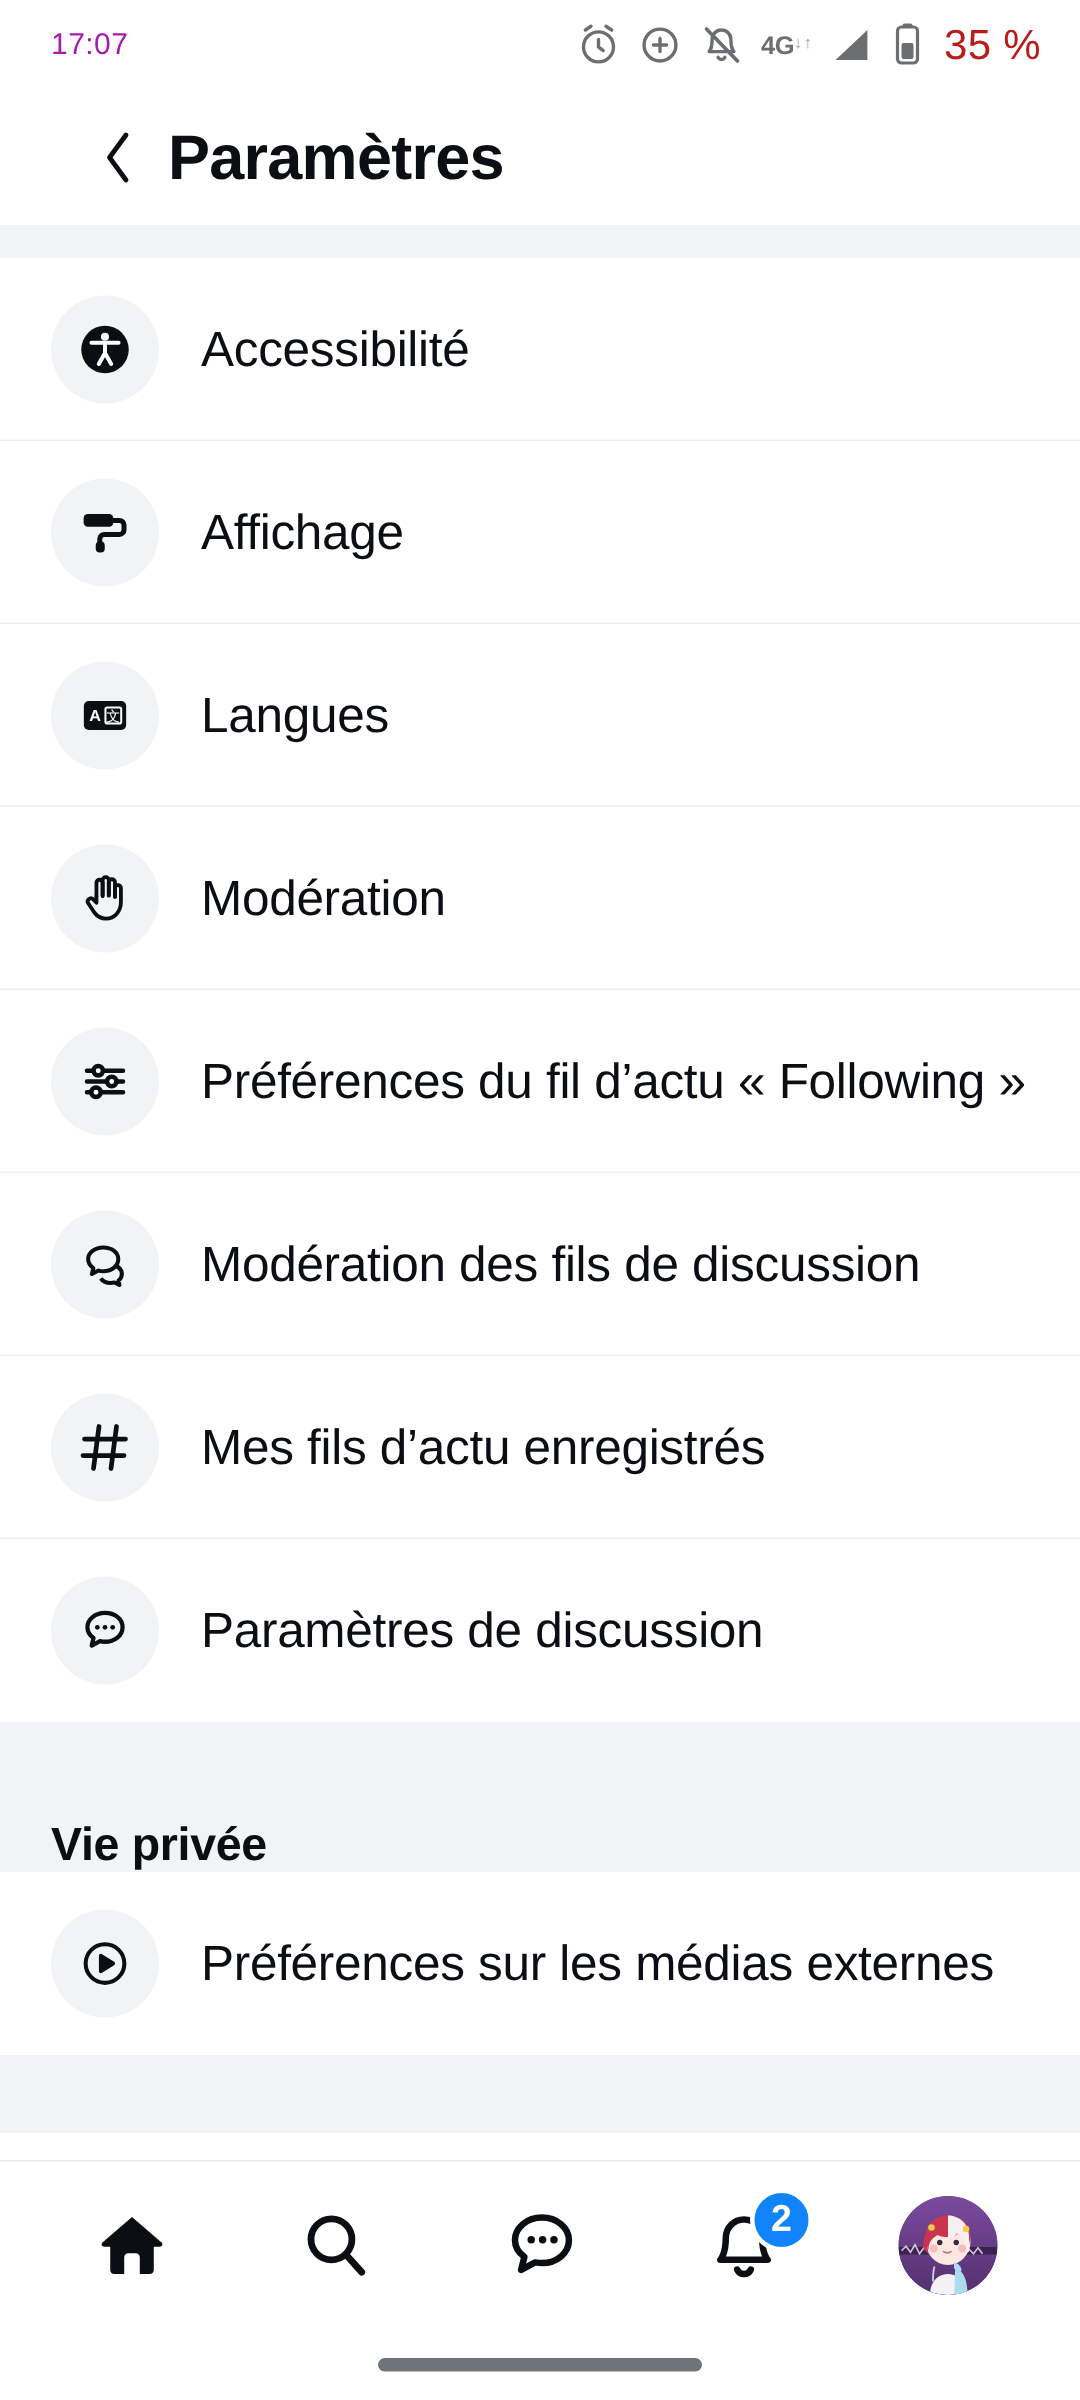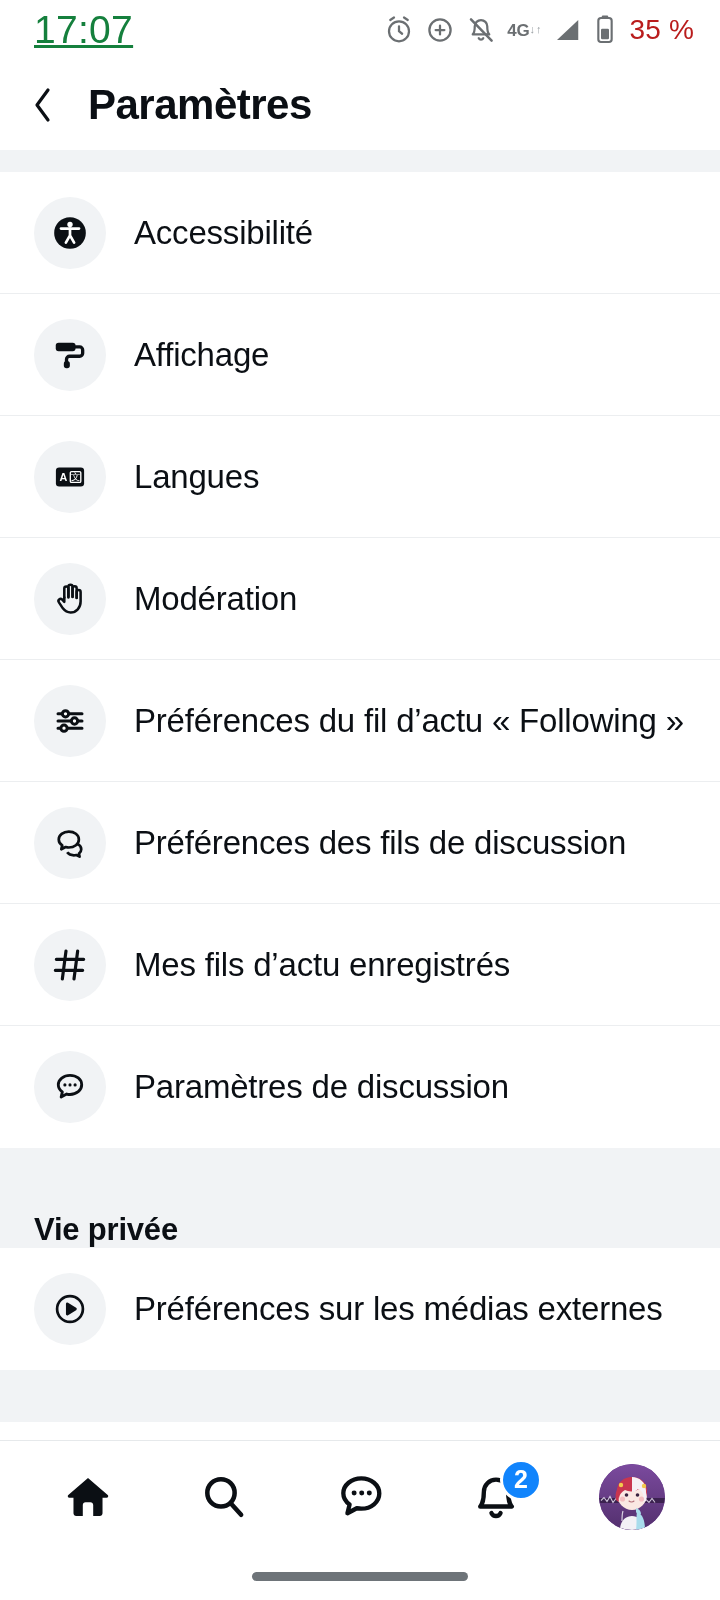--- a/index.html
+++ b/index.html
@@ -27,25 +27,24 @@
   .statusbar {
     height: 60px;
     flex: 0 0 60px;
     display: flex;
     align-items: center;
     justify-content: space-between;
     padding: 0 26px 0 34px;
     background: #ffffff;
   }
   .status-time {
-    font-size: 39px;
-    color: #15803d;
+    font-size: 20px;
+    color: #a21caf;
     letter-spacing: 0.3px;
     font-family: "Liberation Sans", sans-serif;
-    text-decoration: underline;
   }
   .status-right {
     display: flex;
     align-items: center;
     gap: 11px;
   }
   .status-right svg { display: block; }
   .net-label {
     display: flex;
     flex-direction: row;
@@ -73,21 +72,22 @@
     letter-spacing: 0.2px;
   }
 
   
   .appheader {
     flex: 0 0 90px;
     display: flex;
     align-items: center;
     padding: 0 0 0 26px;
     background: #ffffff;
-    gap: 28px;
+    gap: 16px;
+    margin-left: 36px;
   }
   .back-chevron {
     width: 34px;
     height: 46px;
     display: flex;
     align-items: center;
     justify-content: center;
     cursor: pointer;
   }
   .page-title {
@@ -367,21 +367,21 @@
       <span class="row-label">Préférences du fil d’actu « Following »</span>
     </div>
 
     <div class="row">
       <span class="row-icon">
         <svg width="36" height="36" viewBox="0 0 24 24" fill="none" stroke="#0b0f14" stroke-width="1.8" stroke-linejoin="round">
           <path d="M11.2 4.4c-3.7 0-6.7 2.3-6.7 5.2 0 1.6.9 3 2.3 4l-.6 2.6 2.9-1.5c.7.2 1.4.3 2.1.3 3.7 0 6.7-2.3 6.7-5.4S14.9 4.4 11.2 4.4z"></path>
           <path d="M16.9 12.6c1.6.8 2.6 2.1 2.6 3.6 0 1.1-.6 2.2-1.5 2.9l.4 2-2.2-1.1c-.5.1-1 .2-1.6.2-1.9 0-3.6-.8-4.5-2"></path>
         </svg>
       </span>
-      <span class="row-label">Préférences des fils de discussion</span>
+      <span class="row-label">Modération des fils de discussion</span>
     </div>
 
     <div class="row">
       <span class="row-icon">
         <svg width="40" height="40" viewBox="0 0 24 24" fill="none" stroke="#0b0f14" stroke-width="1.9" stroke-linecap="round">
           <path d="M9.6 3.6L7.4 20.4M16.6 3.6L14.4 20.4M3.8 8.6h16.4M3.2 15.2h16.4"></path>
         </svg>
       </span>
       <span class="row-label">Mes fils d’actu enregistrés</span>
     </div>

